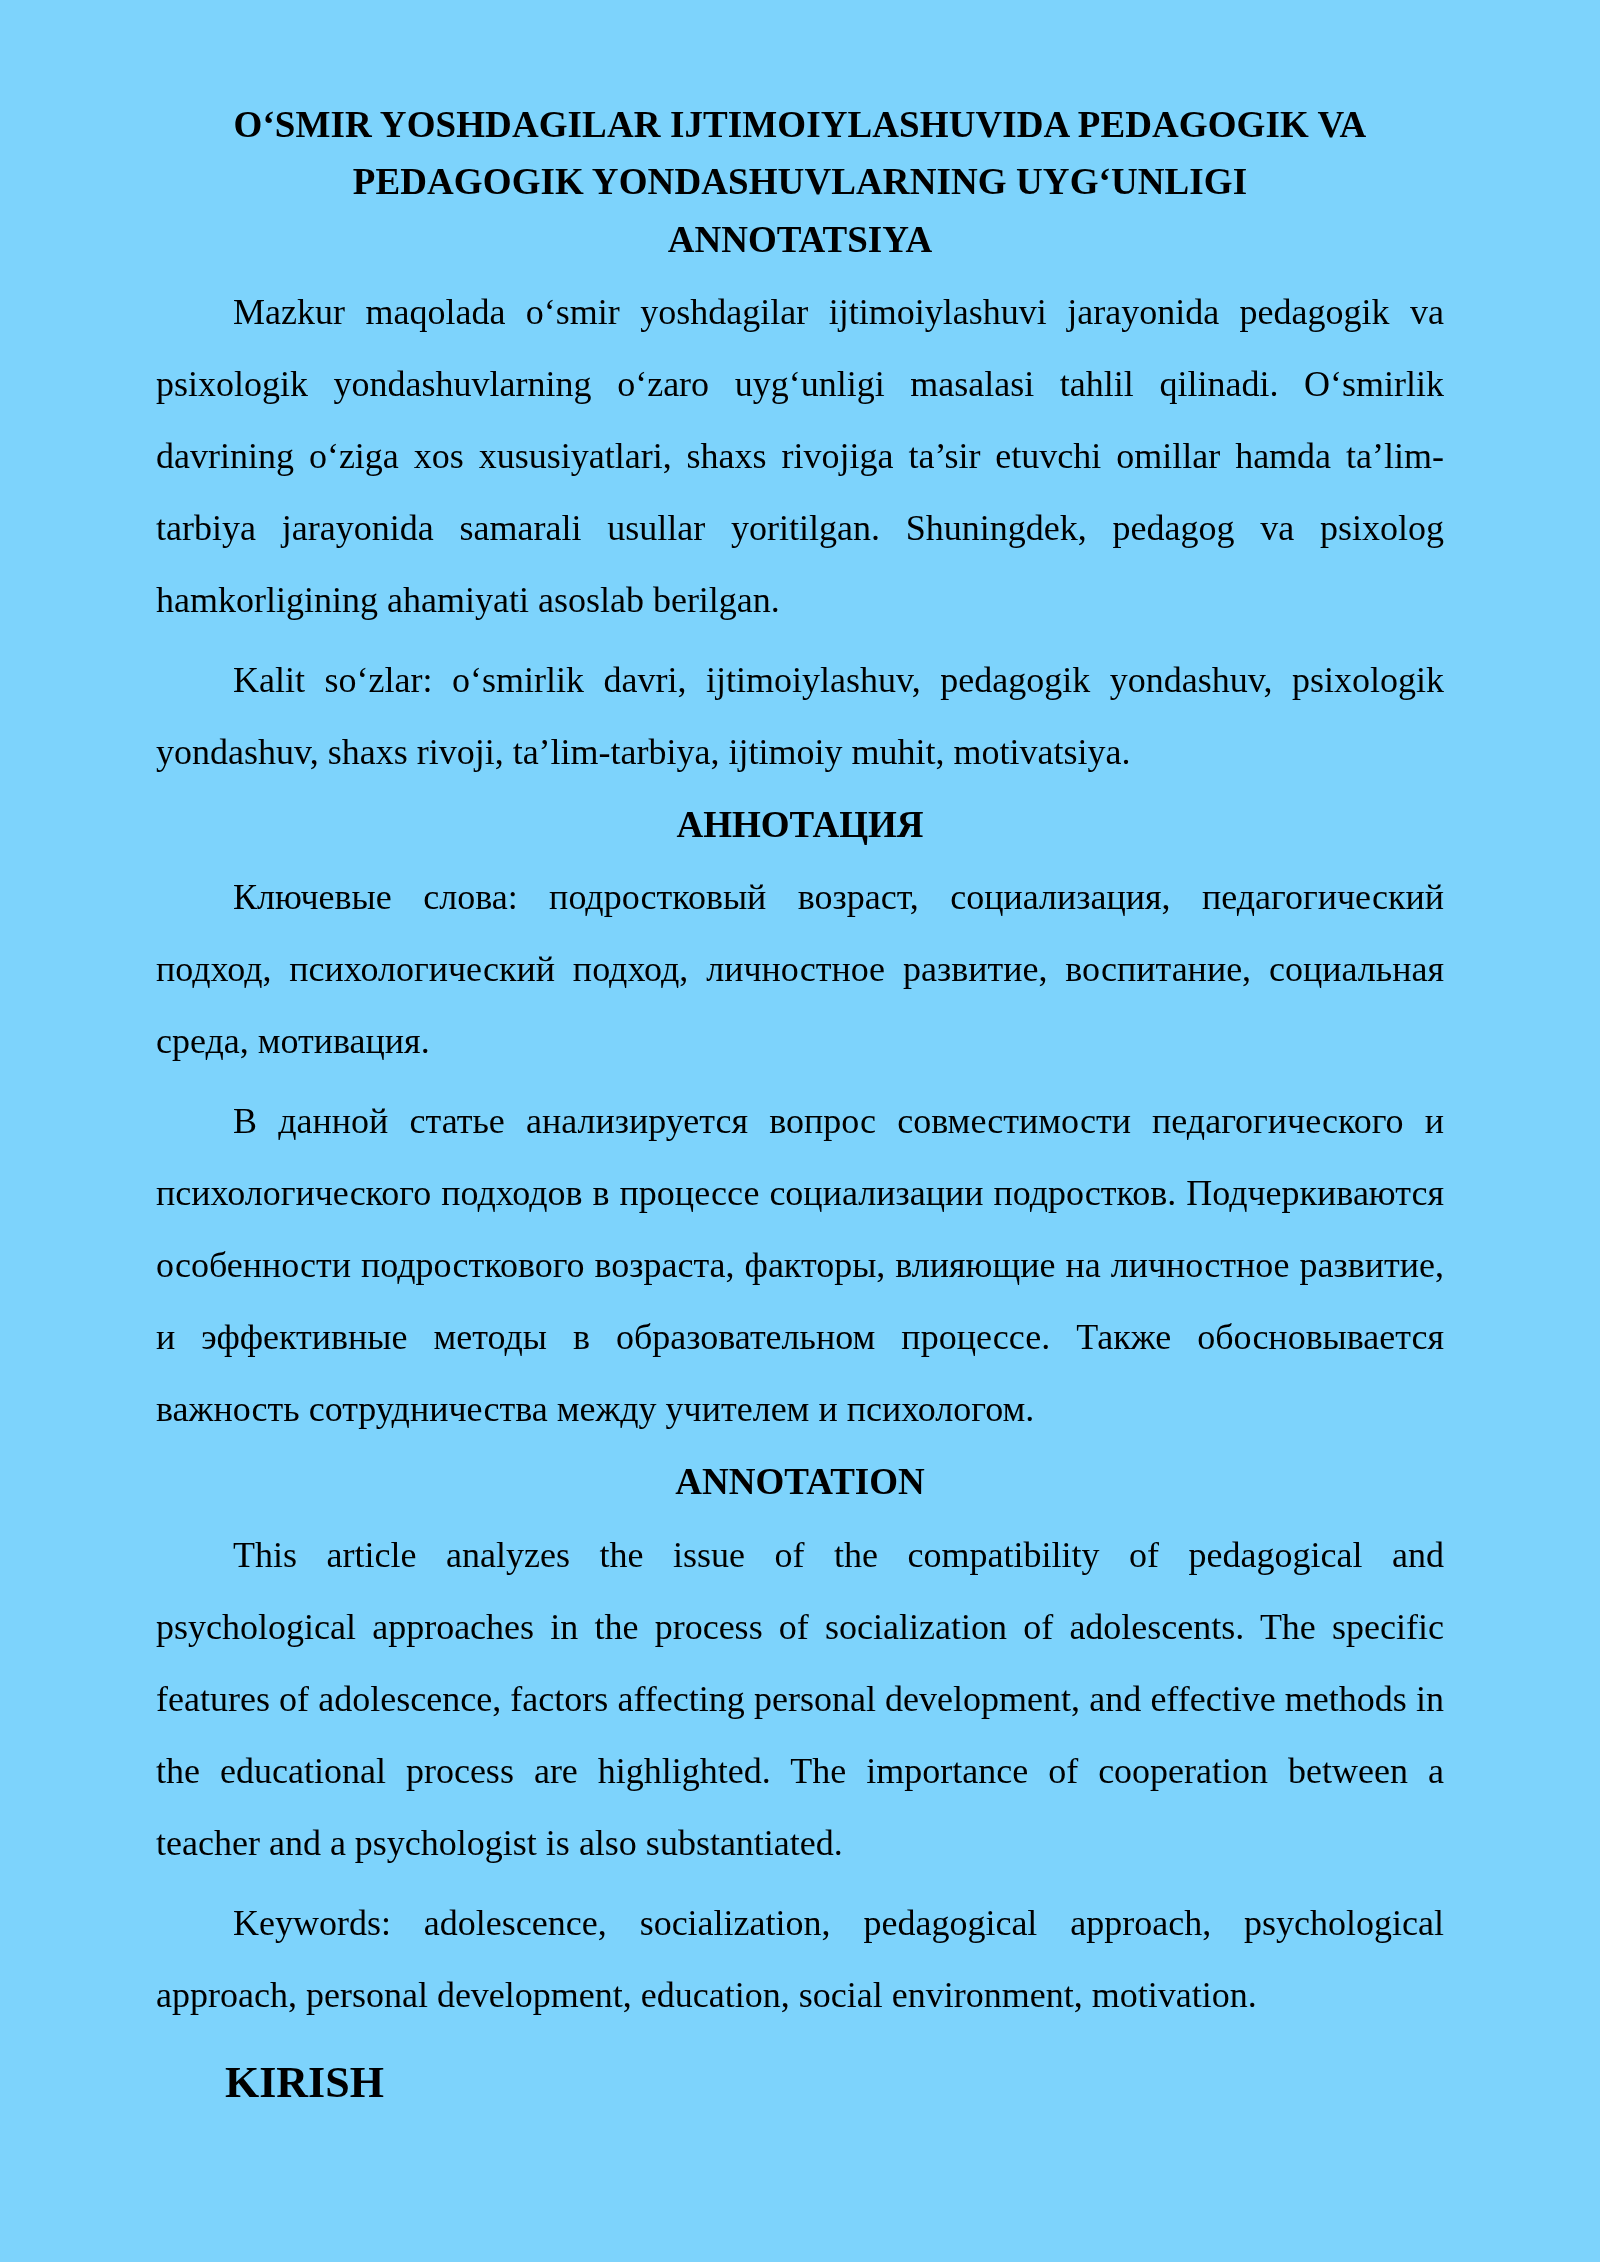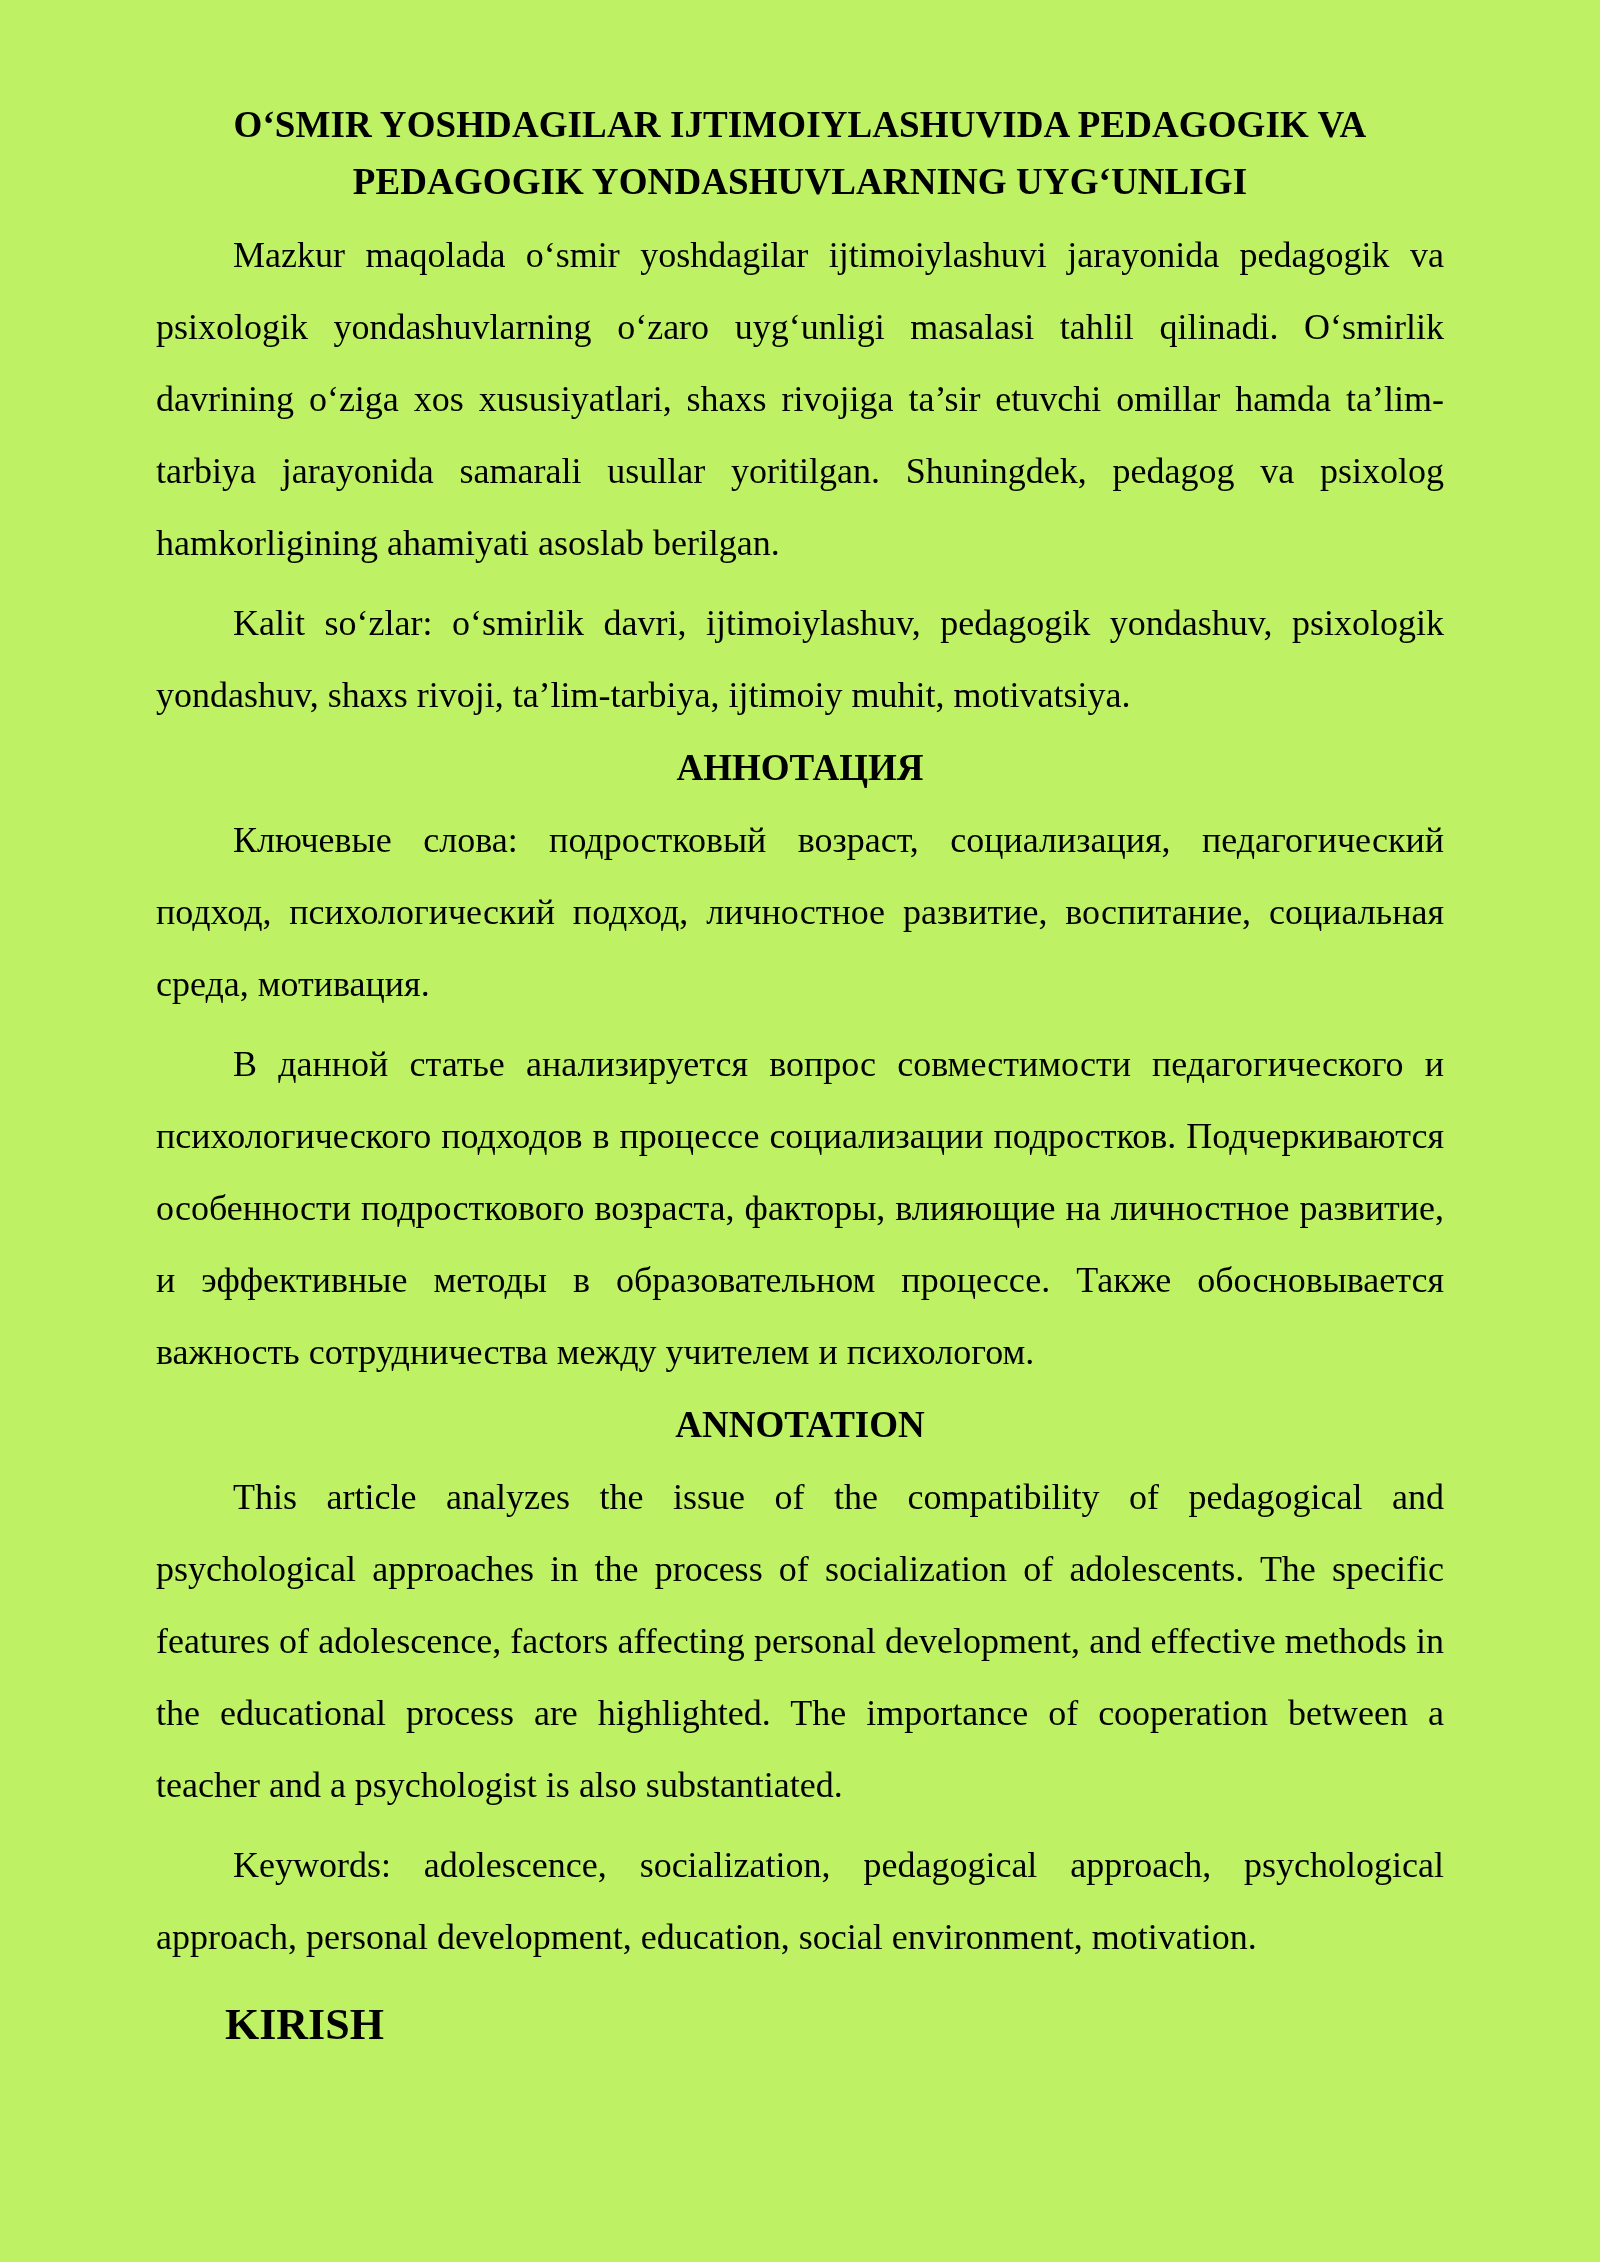--- a/index.html
+++ b/index.html
@@ -8,21 +8,21 @@
     background: #ffffff;
   }
   body {
     font-family: "Liberation Serif", "DejaVu Serif", serif;
     color: #000000;
   }
   .page {
     position: relative;
     width: 1600px;
     height: 2262px;
-    background: #bef264;
+    background: #7dd3fc;
     box-sizing: border-box;
     padding: 96px 148px 0 148px;
     overflow: hidden;
   }
   .content {
     width: 1304px;
   }
   .doc-title {
     font-size: 37px;
     font-weight: bold;
@@ -62,20 +62,21 @@
 <body>
 
 <div class="page">
   <div class="content">
 
     <h1 class="doc-title">
       <span>O‘SMIR YOSHDAGILAR IJTIMOIYLASHUVIDA PEDAGOGIK VA</span><br>
       <span>PEDAGOGIK YONDASHUVLARNING UYG‘UNLIGI</span>
     </h1>
 
+    <div class="section-heading">ANNOTATSIYA</div>
 
     <p class="body-par">Mazkur maqolada o‘smir yoshdagilar ijtimoiylashuvi jarayonida pedagogik va psixologik yondashuvlarning o‘zaro uyg‘unligi masalasi tahlil qilinadi. O‘smirlik davrining o‘ziga xos xususiyatlari, shaxs rivojiga ta’sir etuvchi omillar hamda ta’lim-tarbiya jarayonida samarali usullar yoritilgan. Shuningdek, pedagog va psixolog hamkorligining ahamiyati asoslab berilgan.</p>
 
     <p class="body-par"><span class="lead">Kalit so‘zlar:</span><span> o‘smirlik davri, ijtimoiylashuv, pedagogik yondashuv, psixologik yondashuv, shaxs rivoji, ta’lim-tarbiya, ijtimoiy muhit, motivatsiya.</span></p>
 
     <div class="section-heading">АННОТАЦИЯ</div>
 
     <p class="body-par"><span class="lead">Ключевые слова:</span><span> подростковый возраст, социализация, педагогический подход, психологический подход, личностное развитие, воспитание, социальная среда, мотивация.</span></p>
 
     <p class="body-par">В данной статье анализируется вопрос совместимости педагогического и психологического подходов в процессе социализации подростков. Подчеркиваются особенности подросткового возраста, факторы, влияющие на личностное развитие, и эффективные методы в образовательном процессе. Также обосновывается важность сотрудничества между учителем и психологом.</p>

